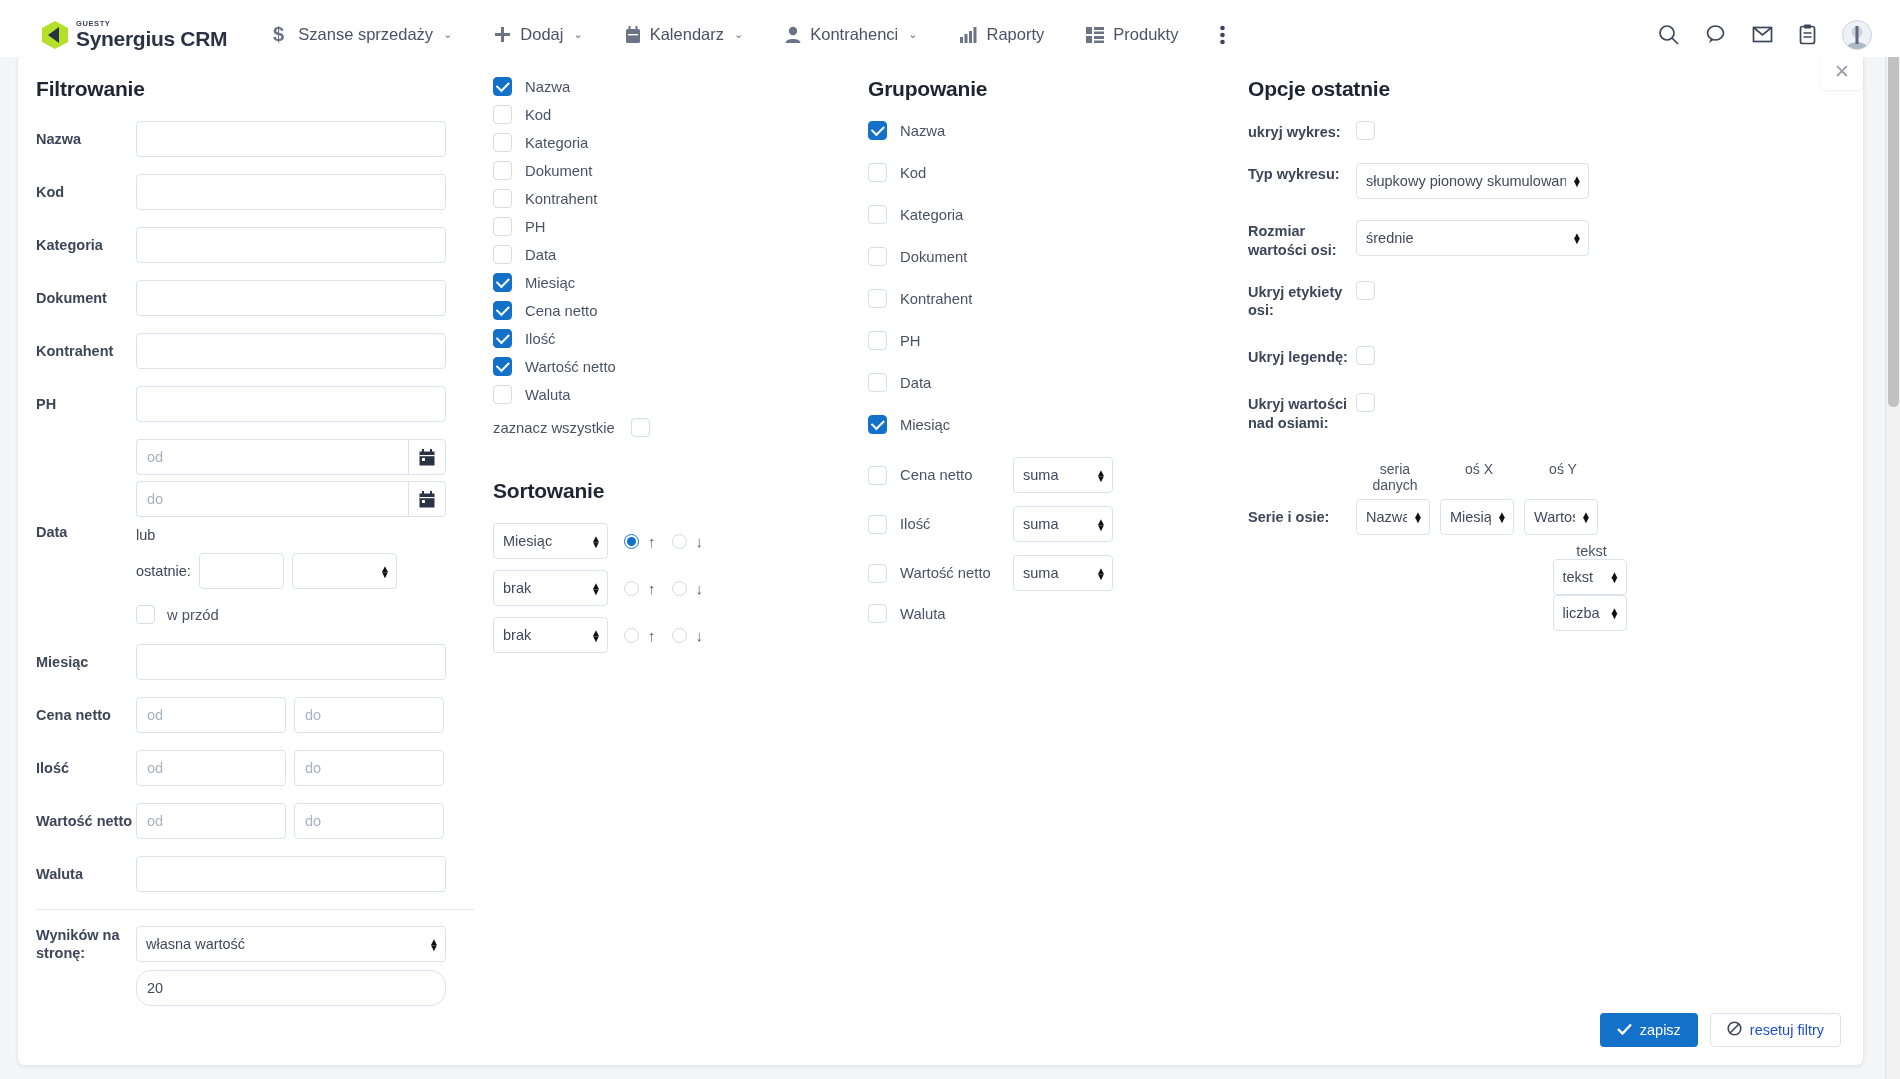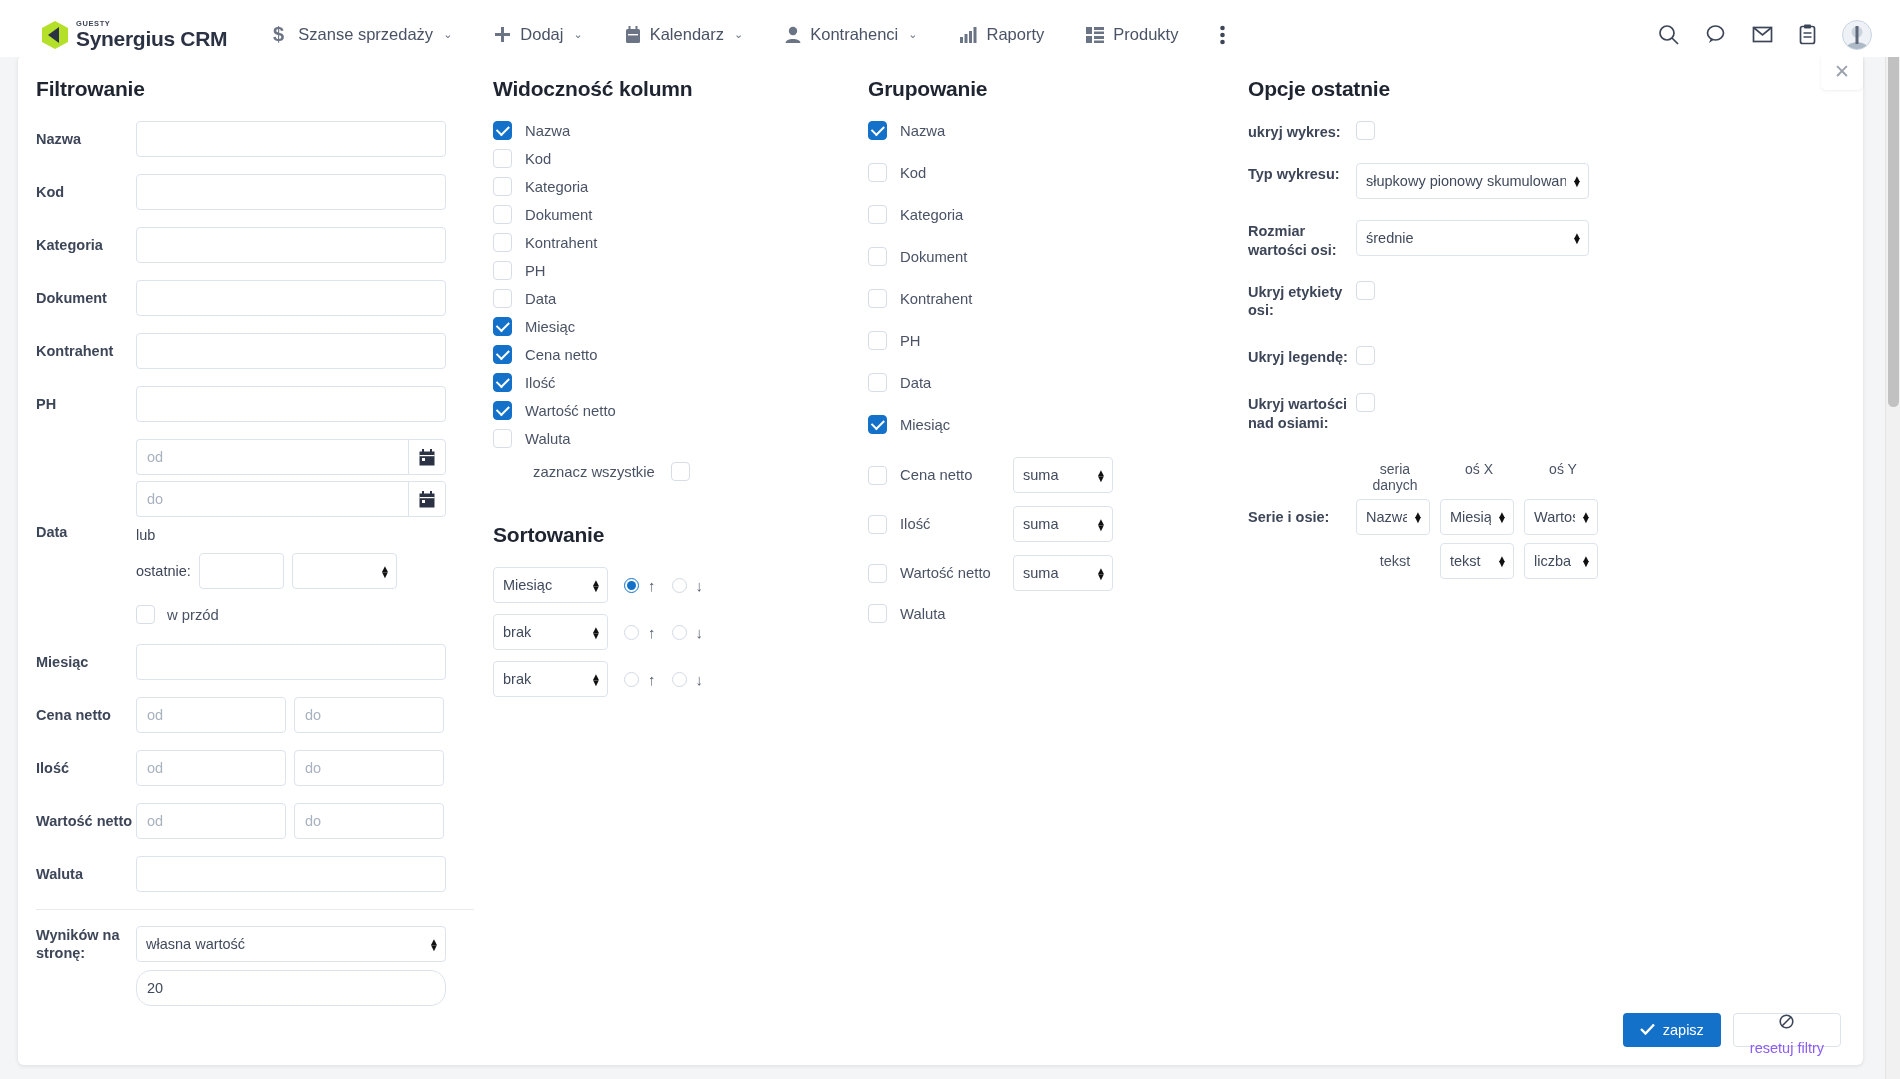--- a/index.html
+++ b/index.html
@@ -159,21 +159,21 @@
   .cb.checked::after {
     content: ""; width: 10px; height: 5.5px;
     border-left: 2.2px solid #fff; border-bottom: 2.2px solid #fff;
     transform: rotate(-45deg) translate(1px,-1.5px);
   }
   .cb-row { display: flex; align-items: center; gap: 13px; margin-bottom: 9px; }
   .cb-label { font-size: 14.8px; color: #4a5365; }
   .cb-row.tall { margin-bottom: 23px; }
   .cb-row.agg { margin-bottom: 13px; }
   .agg-label { font-size: 14.8px; color: #4a5365; width: 100px; }
-  .selall-row { display: flex; align-items: center; gap: 16px; margin-top: 14px; margin-left: 40px; }
+  .selall-row { display: flex; align-items: center; gap: 16px; margin-top: 14px; }
   .selall-label { font-size: 14.8px; color: #4a5365; }
 
   
   .sort-row { display: flex; align-items: center; gap: 16px; margin-bottom: 11px; }
   .radio {
     width: 15px; height: 15px; border-radius: 50%;
     border: 1px solid #d2dae4; background: #fff;
     display: inline-flex; align-items: center; justify-content: center;
     cursor: pointer;
   }
@@ -191,36 +191,36 @@
     width: 108px; flex: 0 0 108px;
     font-size: 14.5px; font-weight: bold; color: #3d4658;
     line-height: 1.3; padding-top: 2px;
   }
   .chart-sel { width: 233px; }
   .axes-head { display: flex; margin-left: 108px; margin-bottom: 6px; }
   .axes-head div { font-size: 14px; color: #4a5365; text-align: center; }
   .axes-row { display: flex; align-items: center; }
   .axes-cell { width: 78px; margin-right: 6px; }
   .axes-sel { width: 74px; padding-right: 20px; padding-left: 7px; }
-  .type-row { display: flex; align-items: center; margin-left: 108px; margin-top: 8px; }
+  .type-row { display: flex; align-items: center; margin-left: 108px; margin-top: 8px; flex-direction: column; }
   .type-text { width: 78px; margin-right: 6px; font-size: 14.5px; color: #4a5365; text-align: center; }
 
   
   .footer {
     position: absolute; right: 22px; bottom: 18px;
     display: flex; gap: 12px;
   }
   .btn {
     height: 34px; border-radius: 4px; display: inline-flex;
     align-items: center; gap: 8px; padding: 0 16px;
     font-size: 14.5px; cursor: pointer; font-family: inherit;
     border: 1px solid transparent;
   }
   .btn-primary { background: #1471ca; color: #fff; }
-  .btn-default { background: #fff; color: #8b5cf6; border-color: #dde3ec; flex-direction: column; }
+  .btn-default { background: #fff; color: #1d4ed8; border-color: #dde3ec; }
 </style>
 </head>
 <body>
 
 <div class="navbar">
   <div class="brand">
     <span class="brand-logo">
       <svg width="30" height="30" viewBox="0 0 30 30">
         <path d="M15 1 L28 8 L28 22 L15 29 L2 22 L2 8 Z" fill="#b4e029"></path>
         <path d="M19 7 L8 15 L19 23 Z" fill="#2b3243"></path>
@@ -469,21 +469,20 @@
                 <span>▲</span>
                 <span>▼</span>
               </span>
           </span>
           <input class="finput" style="margin-top: 8px; border-radius: 15px;" value="20">
         </div>
       </div>
     </div>
 
     <div class="col col-2">
-      <h2 class="section-title">Widoczność kolumn</h2>
 
       <div class="cb-row">
         <span class="cb checked"></span>
         <span class="cb-label">Nazwa</span>
       </div>
       <div class="cb-row">
         <span class="cb"></span>
         <span class="cb-label">Kod</span>
       </div>
       <div class="cb-row">

